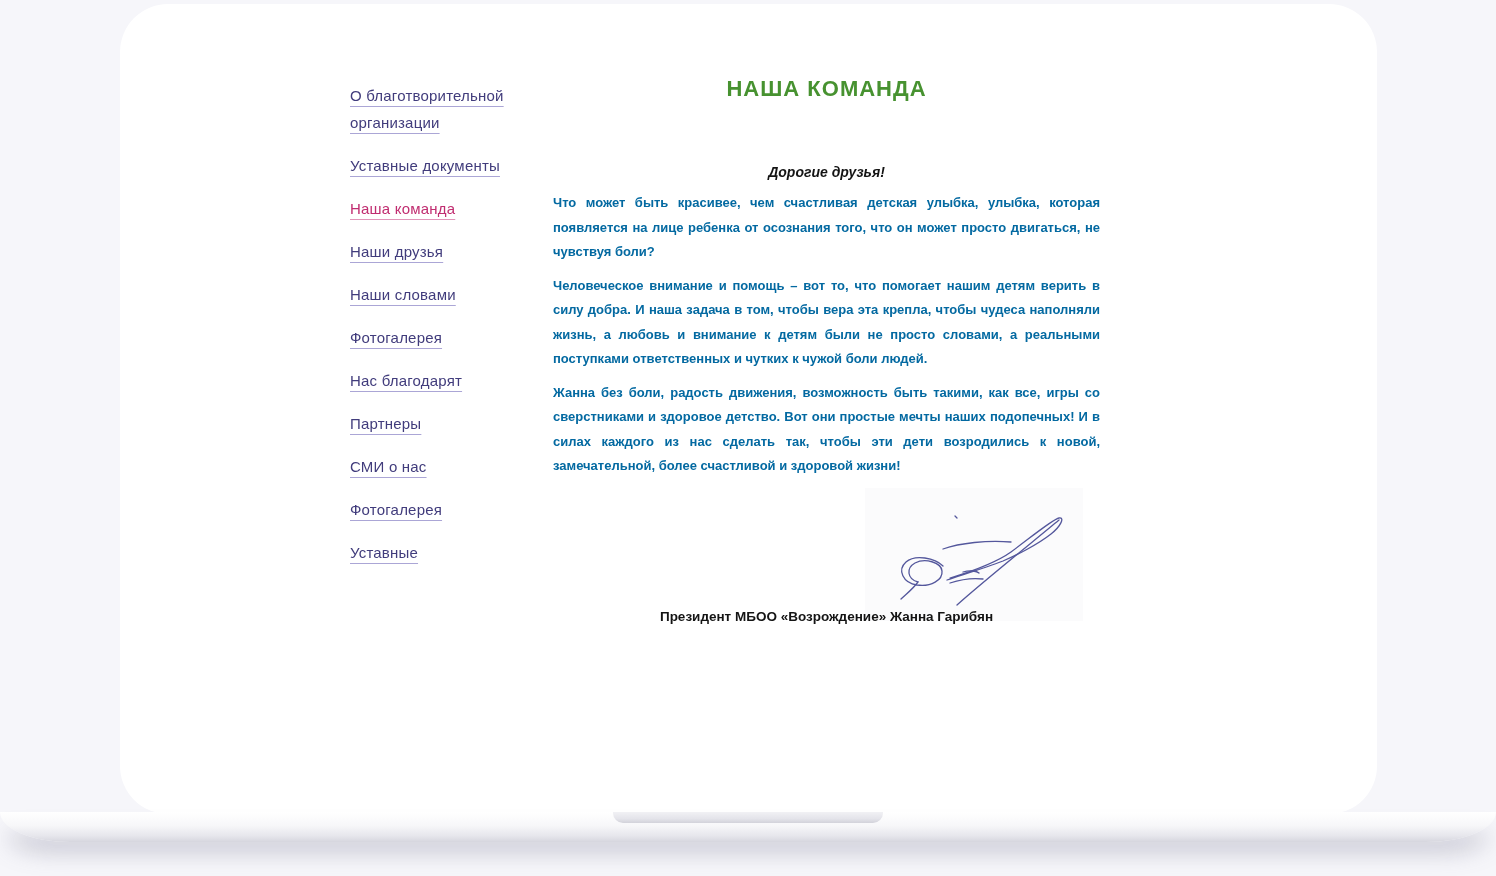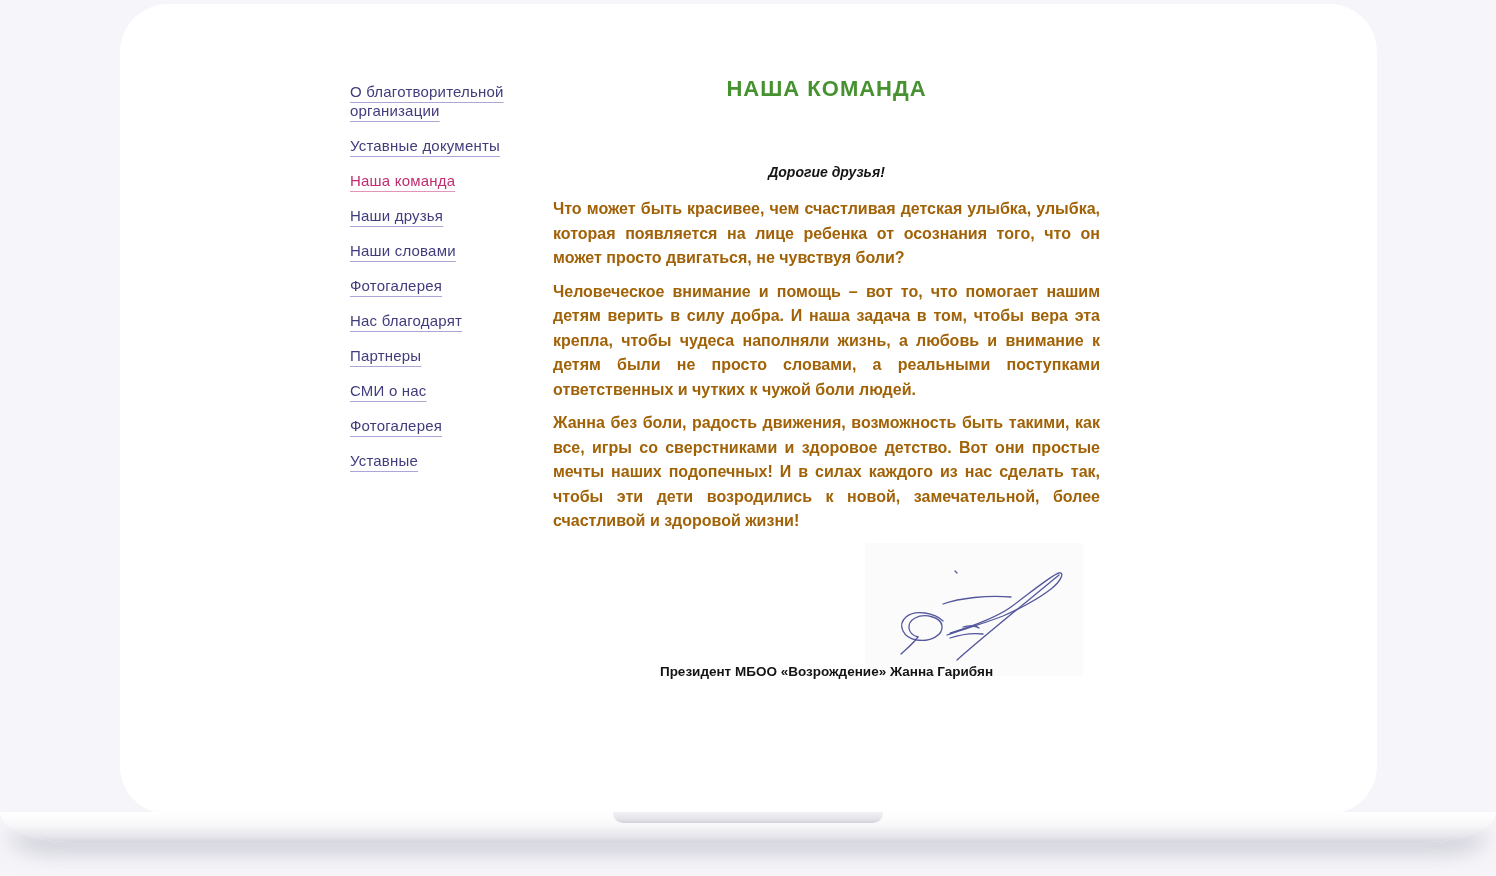--- a/index.html
+++ b/index.html
@@ -40,21 +40,21 @@
   
   .sidebar {
     position: absolute;
     left: 230px; top: 78px;
     width: 205px;
   }
   .sidebar a {
     display: block;
     margin-bottom: 16px;
     font-size: 15px;
-    line-height: 19px;
+    line-height: 27px;
     letter-spacing: 0.2px;
     color: #413c7c;
     text-decoration: underline;
     text-decoration-thickness: 1px;
     text-decoration-color: #aba6d6;
     text-underline-offset: 5px;
     cursor: pointer;
   }
   .sidebar a.active {
     color: #c02d70;
@@ -76,26 +76,26 @@
     line-height: 26px;
     margin-bottom: 60px;
   }
   .salutation {
     font-size: 14px;
     font-weight: bold;
     font-style: italic;
     text-align: center;
     color: #141414;
     line-height: 20px;
-    margin-bottom: 15px;
+    margin-bottom: 9px;
   }
   .doc p {
-    font-size: 16px;
+    font-size: 13px;
     font-weight: bold;
-    color: #a16207;
+    color: #0369a1;
     line-height: 24.5px;
     text-align: justify;
     margin-bottom: 9px;
   }
   .signature-wrap {
     width: 218px;
     height: 133px;
     margin: 5px 17px 0 auto;
     background: #fbfbfc;
   }

